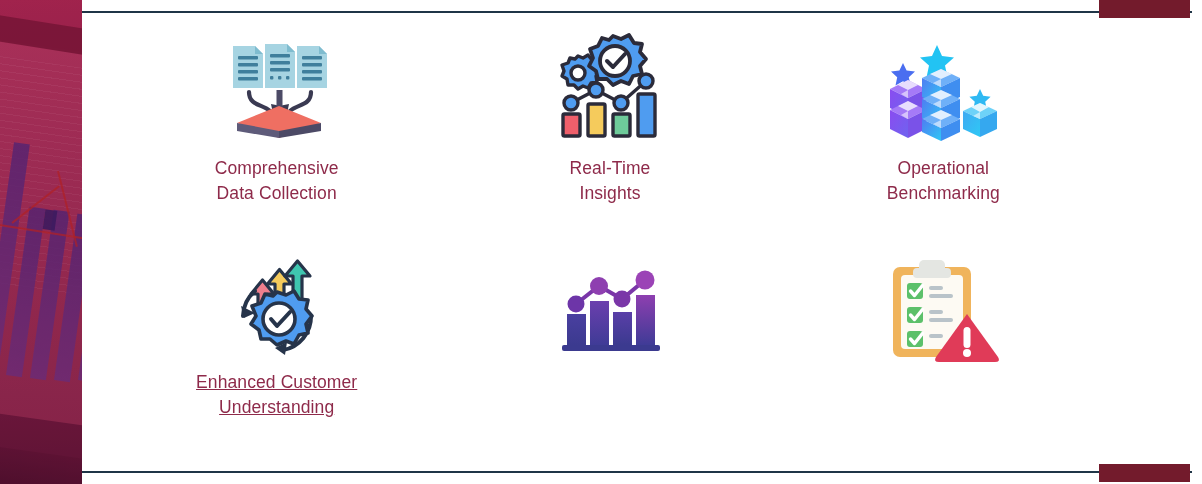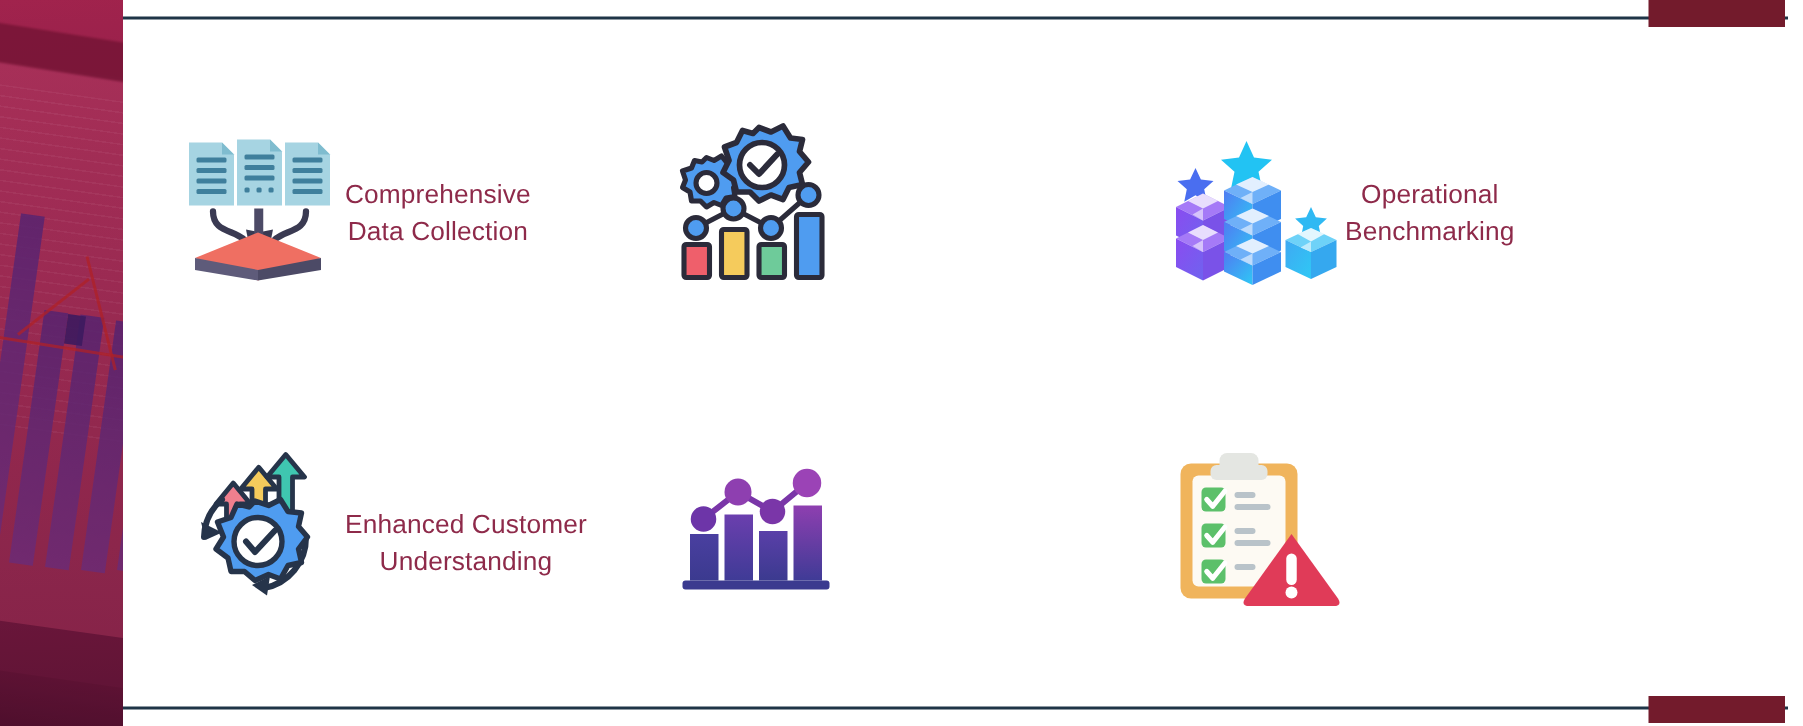--- a/index.html
+++ b/index.html
@@ -149,21 +149,21 @@
     left: 110px;
     top: 30px;
     width: 1000px;
     height: 420px;
     display: grid;
     grid-template-columns: repeat(3, 1fr);
     grid-template-rows: repeat(2, 1fr);
   }
   .cell {
     display: flex;
-    flex-direction: row;
+    flex-direction: column;
     align-items: center;
     justify-content: flex-start;
   }
   .cell.row2 { justify-content: flex-start; padding-top: 14px; }
 
   .icon-box {
     width: 120px;
     height: 112px;
     position: relative;
     display: flex;
@@ -175,21 +175,21 @@
   .cap {
     margin-top: 14px;
     text-align: center;
     color: #8e2a4a;
     font-size: 17.5px;
     line-height: 25px;
     font-family: "Liberation Sans", sans-serif;
     white-space: pre-line;
     letter-spacing: .1px;
   }
-  .cell.row2 .cap { margin-top: 20px; }
+  .cell.row2 .cap { margin-top: 4px; text-decoration: underline; }
 </style>
 </head>
 <body>
 
 <div id="slide">
 
   <div id="photo-strip">
     <div class="ph-bg"></div>
     <div class="ph-paper"></div>
     <div class="ph-lines"></div>
@@ -289,20 +289,22 @@
           <rect x="8" y="83" width="17" height="22" rx="1.5" fill="#ef5f6b" stroke="#2b2b3a" stroke-width="3.4"></rect>
           <rect x="33" y="73" width="17" height="32" rx="1.5" fill="#f5cb5c" stroke="#2b2b3a" stroke-width="3.4"></rect>
           <rect x="58" y="83" width="17" height="22" rx="1.5" fill="#6ecb9a" stroke="#2b2b3a" stroke-width="3.4"></rect>
           <rect x="83" y="63" width="17" height="42" rx="1.5" fill="#4f9cf0" stroke="#2b2b3a" stroke-width="3.4"></rect>
           <circle cx="16" cy="72" r="7" fill="#4f9cf0" stroke="#2b2b3a" stroke-width="3.4"></circle>
           <circle cx="41" cy="59" r="7" fill="#4f9cf0" stroke="#2b2b3a" stroke-width="3.4"></circle>
           <circle cx="66" cy="72" r="7" fill="#4f9cf0" stroke="#2b2b3a" stroke-width="3.4"></circle>
           <circle cx="91" cy="50" r="7" fill="#4f9cf0" stroke="#2b2b3a" stroke-width="3.4"></circle>
         </svg>
       </div>
+      <div class="cap">Real-Time
+Insights</div>
     </div>
 
     <div class="cell">
       <div class="icon-box">
         <svg width="118" height="110" viewBox="0 0 118 110">
           <defs>
             <linearGradient id="gL" x1="0" y1="0" x2="1" y2="1">
               <stop offset="0%" stop-color="#8a4cf0"></stop>
                 <stop offset="100%" stop-color="#6f63ef"></stop>
             </linearGradient>

